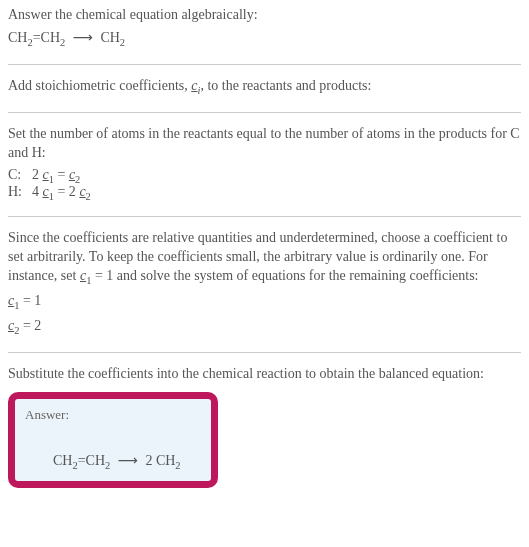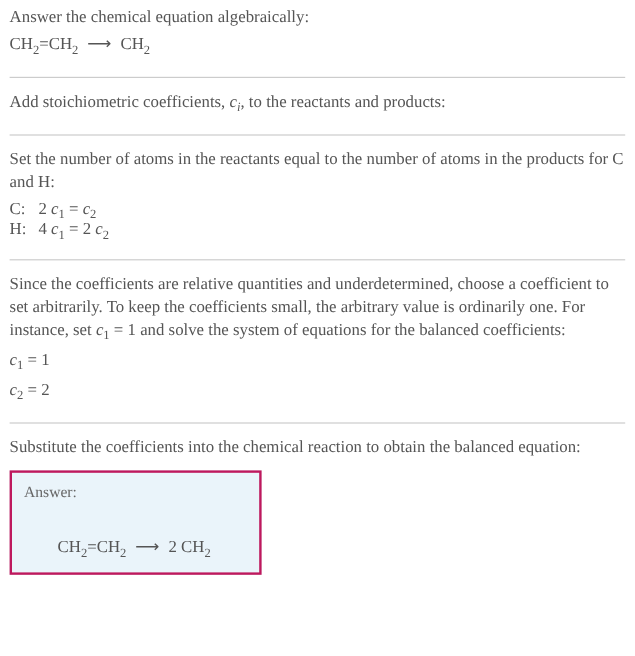--- a/index.html
+++ b/index.html
@@ -22,31 +22,31 @@
       border: none;
       border-top: 1px solid #ccc;
       margin: 14px 0 12px 0;
     }
     .eq-line {
       margin-top: 2px;
       margin-bottom: 2px;
     }
     .sub { vertical-align: sub; font-size: 0.75em; }
     .arrow { display: inline-block; margin: 0 4px; }
-    .italic { font-style: italic; }
+    .italic { font-style: italic; text-decoration: underline; }
     .row {
       display: flex;
       align-items: baseline;
     }
     .row .lbl {
       width: 24px;
     }
     .answer-box {
-      border: 2px solid #be185d;
-      border-radius: 0;
+      border: 7px solid #be185d;
+      border-radius: 10px;
       background: #eaf4fa;
       padding: 8px 10px 10px 10px;
       display: inline-block;
       min-width: 210px;
       margin-top: 4px;
     }
     .answer-box .ans-label {
       font-size: 13px;
       color: #666;
       margin-bottom: 4px;
@@ -87,21 +87,21 @@
   <div class="row">
     <span class="lbl">H:</span>
     <span>4 <span class="italic">c</span><span class="sub">1</span> = 2 <span class="italic">c</span><span class="sub">2</span></span>
   </div>
 </div>
 
 <hr class="divider">
 
 <div class="section">
   <p>
-    <span>Since the coefficients are relative quantities and underdetermined, choose a coefficient to set arbitrarily. To keep the coefficients small, the arbitrary value is ordinarily one. For instance, set </span><span><span class="italic">c</span><span class="sub">1</span> = 1</span><span> and solve the system of equations for the balanced coefficients:</span>
+    <span>Since the coefficients are relative quantities and underdetermined, choose a coefficient to set arbitrarily. To keep the coefficients small, the arbitrary value is ordinarily one. For instance, set </span><span><span class="italic">c</span><span class="sub">1</span> = 1</span><span> and solve the system of equations for the remaining coefficients:</span>
   </p>
   <p class="eq-line"><span class="italic">c</span><span class="sub">1</span> = 1</p>
   <p class="eq-line"><span class="italic">c</span><span class="sub">2</span> = 2</p>
 </div>
 
 <hr class="divider">
 
 <div class="section">
   <p>Substitute the coefficients into the chemical reaction to obtain the balanced equation:</p>
   <div class="answer-box">

